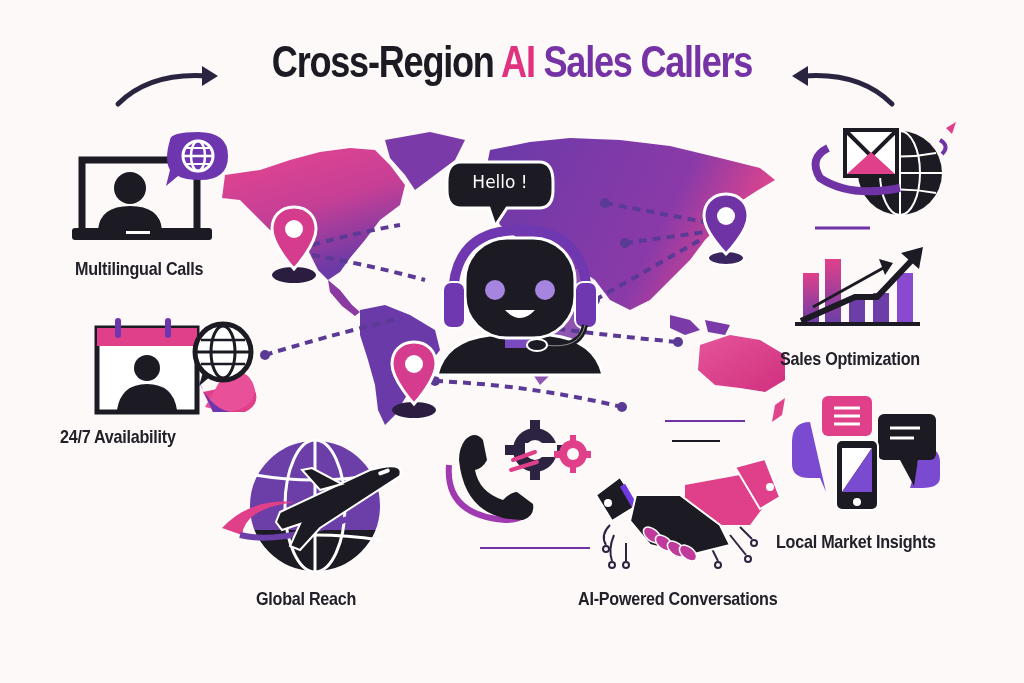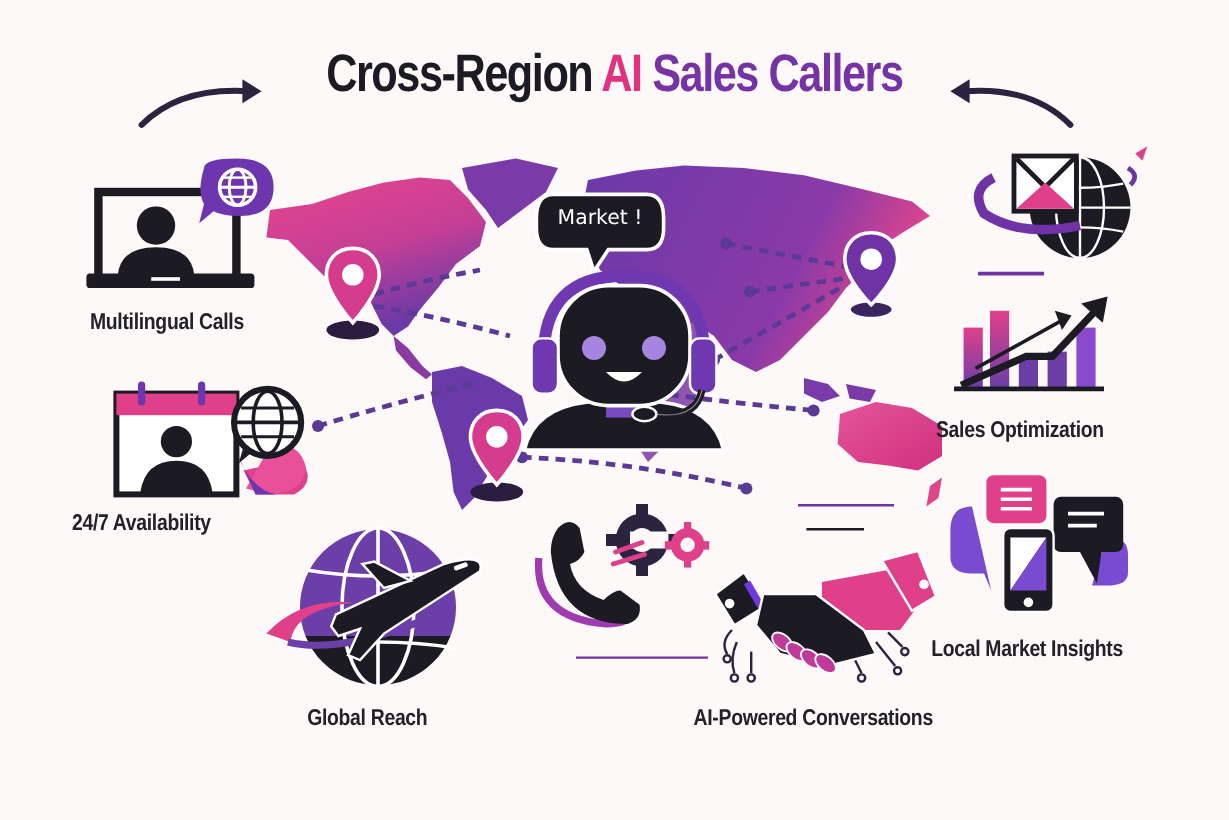--- a/index.html
+++ b/index.html
@@ -99,21 +99,21 @@
 <svg style="left:702px;top:192px;" width="50" height="80">
   <ellipse cx="24" cy="66" rx="18" ry="7" fill="#3a2560" stroke="#fff" stroke-width="2"></ellipse>
   <path d="M24 2 C10 2 2 12 2 24 C2 40 24 62 24 62 C24 62 46 40 46 24 C46 12 38 2 24 2 Z" fill="#7033a6" stroke="#fff" stroke-width="3"></path>
   <circle cx="24" cy="24" r="9" fill="#fff"></circle>
 </svg>
 
 <div class="abs" style="left:425px;top:160px;width:190px;height:220px;">
   <svg style="left:20px;top:0;" width="110" height="70">
     <path d="M16 2 H94 Q108 2 108 22 V30 Q108 48 94 48 H62 L50 66 L44 48 H16 Q2 48 2 30 V22 Q2 2 16 2 Z" fill="#1c1a22" stroke="#fff" stroke-width="3"></path>
   </svg>
-  <div class="abs" style="left:22px;top:12px;width:106px;text-align:center;color:#fff;font-family:'DejaVu Sans',sans-serif;font-size:17px;">Market !</div>
+  <div class="abs" style="left:22px;top:12px;width:106px;text-align:center;color:#fff;font-family:'DejaVu Sans',sans-serif;font-size:17px;">Hello !</div>
   <svg style="left:0;top:60px;" width="190" height="160">
 
     <path d="M28 78 Q28 10 95 10 Q162 10 162 78" stroke="#7038b0" stroke-width="10" fill="none"></path>
 
     <path d="M12 155 Q20 120 65 115 L125 115 Q170 120 178 155 Z" fill="#1c1a22" stroke="#fff" stroke-width="3"></path>
     <rect x="72" y="100" width="46" height="24" fill="#1c1a22"></rect>
     <rect x="80" y="114" width="30" height="14" fill="#7a4ac0"></rect>
 
     <rect x="40" y="18" width="110" height="100" rx="42" fill="#1c1a22" stroke="#fff" stroke-width="3"></rect>
 

